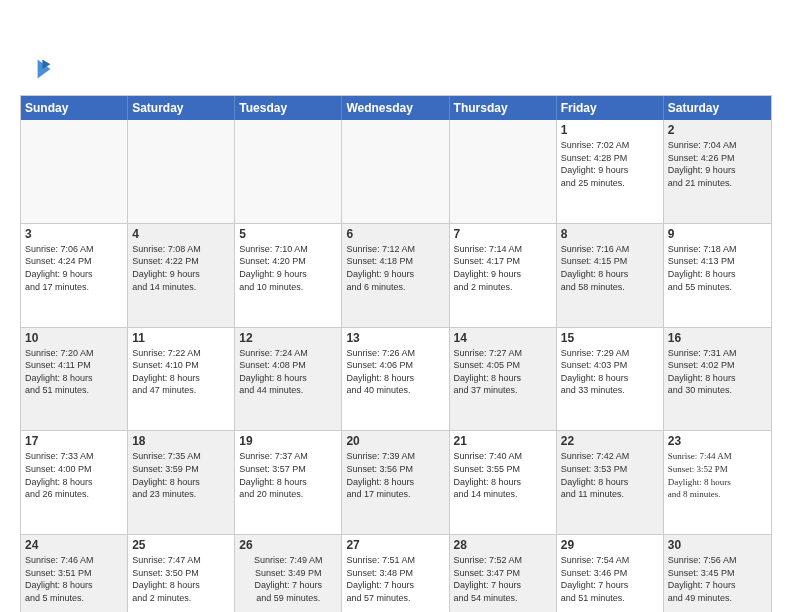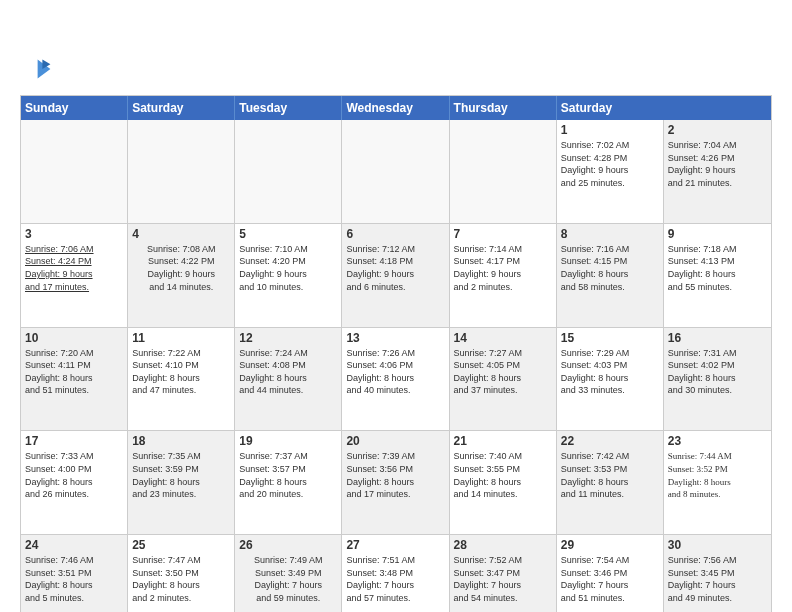--- a/index.html
+++ b/index.html
@@ -128,20 +128,21 @@
     </div>
   </div>
 
   <div class="calendar">
     <div class="cal-header">
     <div class="cal-header-cell">Sunday</div>
         <div class="cal-header-cell">Saturday</div>
         <div class="cal-header-cell">Tuesday</div>
         <div class="cal-header-cell">Wednesday</div>
         <div class="cal-header-cell">Thursday</div>
+        <div class="cal-header-cell">Friday</div>
         <div class="cal-header-cell">Saturday</div>
       </div>
     <div class="cal-body">
     <div class="cal-row">
           <div class="cal-cell empty"></div>
           <div class="cal-cell empty"></div>
           <div class="cal-cell empty"></div>
           <div class="cal-cell empty"></div>
           <div class="cal-cell empty"></div>
           <div class="cal-cell">
@@ -155,28 +156,28 @@
             <span class="day-num">2</span>
             <div class="day-info" style="white-space: pre-line;">Sunrise: 7:04 AM
 Sunset: 4:26 PM
 Daylight: 9 hours
 and 21 minutes.</div>
           </div>
         </div>
         <div class="cal-row">
           <div class="cal-cell">
             <span class="day-num">3</span>
-            <div class="day-info" style="white-space: pre-line; text-decoration: underline;">Sunrise: 7:06 AM
+            <div class="day-info" style="white-space: pre-line;">Sunrise: 7:06 AM
 Sunset: 4:24 PM
 Daylight: 9 hours
 and 17 minutes.</div>
           </div>
           <div class="cal-cell shaded">
             <span class="day-num">4</span>
-            <div class="day-info" style="white-space: pre-line; text-align: center;">Sunrise: 7:08 AM
+            <div class="day-info" style="white-space: pre-line;">Sunrise: 7:08 AM
 Sunset: 4:22 PM
 Daylight: 9 hours
 and 14 minutes.</div>
           </div>
           <div class="cal-cell">
             <span class="day-num">5</span>
             <div class="day-info" style="white-space: pre-line;">Sunrise: 7:10 AM
 Sunset: 4:20 PM
 Daylight: 9 hours
 and 10 minutes.</div>

